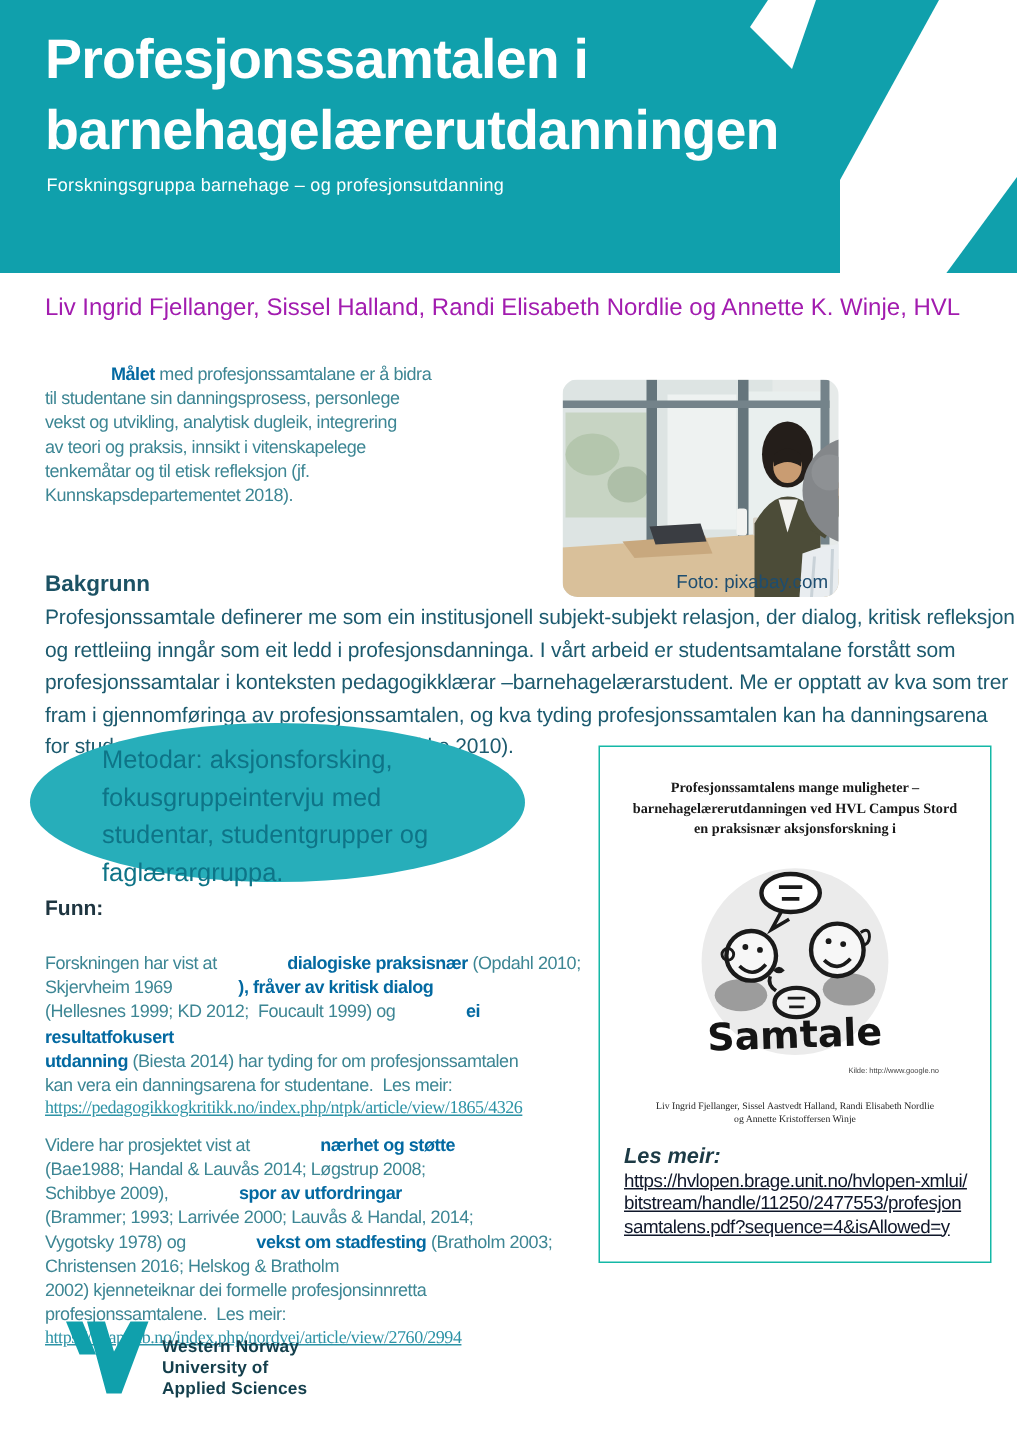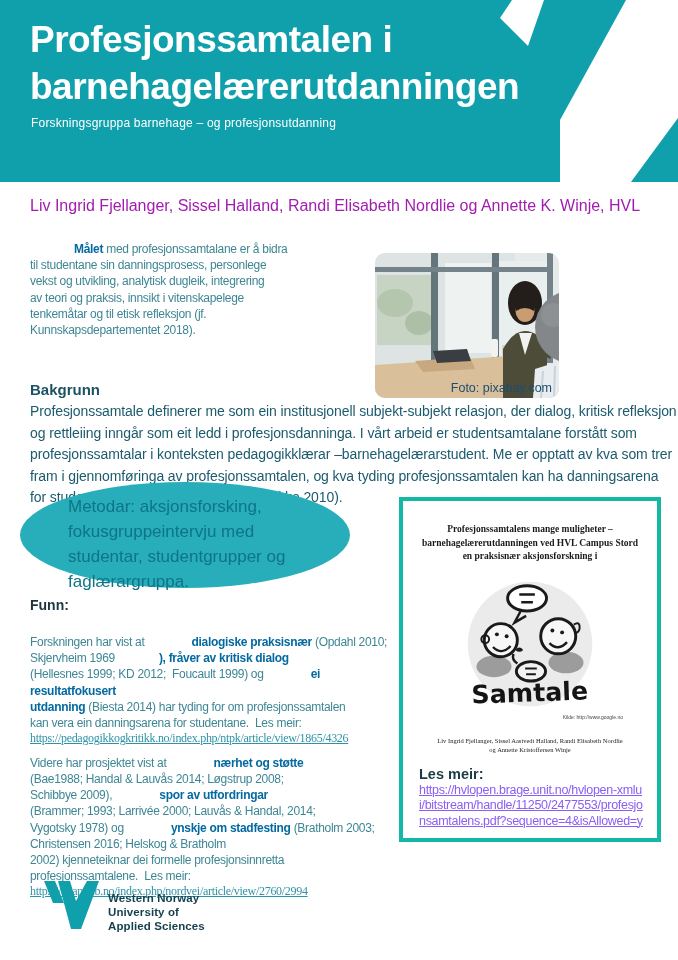--- a/index.html
+++ b/index.html
@@ -30,27 +30,27 @@
   .bubble { position:absolute; left:20px; top:482px; width:330px; height:106px; background:#27aeba; border-radius:50%; }
   .bubble-text { position:absolute; left:48px; top:12px; width:250px; font-size:17px; line-height:25px; color:#0e7487; }
   
   .leftcol { position:absolute; left:30px; top:597px; width:362px; }
   .funn-h { font-size:14px; font-weight:bold; color:#1e3540; margin-bottom:21px; }
   .runs { font-size:12px; line-height:16.2px; color:#3d8694; white-space:pre-wrap; letter-spacing:-0.3px; }
   .runs .b { color:#0369a1;padding-left:44px; }
   .tlink { display:block; font-size:12px; line-height:15.5px; color:#2d93a6; text-decoration:underline; word-break:break-all; letter-spacing:-0.3px;font-family:Liberation Serif, serif; }
   .gap { height:8px; }
   
-  .reportbox { position:absolute; left:399px; top:497px; width:262px; height:345px; border:4px solid #14b8a6; background:#fff; }
+  .reportbox { position:absolute; left:399px; top:497px; width:262px; height:345px; border:1px solid #14b8a6; background:#fff; }
   .cover-title { margin-top:22px; text-align:center; font-family:"Liberation Serif", serif; font-weight:bold; font-size:9.5px; line-height:13.5px; color:#1a1a1a; }
   .cartoon { display:block; margin:10px auto 0; }
   .source-cap { text-align:right; margin-right:34px; margin-top:-6px; font-size:5px; color:#444; }
   .cover-authors { margin-top:16px; text-align:center; font-family:"Liberation Serif", serif; font-size:6.5px; line-height:9px; color:#222; }
-  .lesmeir { margin:12px 0 1px 16px; font-size:14.5px; font-weight:bold; color:#1d3b46; }
-  .boxlink { display:block; margin:0 14px 0 16px; font-size:12.5px; line-height:15.5px; color:#8b5cf6; text-decoration:underline; word-break:break-all; letter-spacing:-0.3px; }
+  .lesmeir { margin:12px 0 1px 16px; font-size:14.5px; font-weight:bold; color:#1d3b46;font-style:italic; }
+  .boxlink { display:block; margin:0 14px 0 16px; font-size:12.5px; line-height:15.5px; color:#0f172a; text-decoration:underline; word-break:break-all; letter-spacing:-0.3px; }
   
   .footer-logo { position:absolute; left:42px; top:879px; }
   .footer-text { position:absolute; left:108px; top:891px; font-size:11.5px; font-weight:bold; line-height:14px; color:#143f4c; letter-spacing:0.1px; }
 </style>
 </head>
 <body>
 
 <div class="page">
 
   <div class="header">
@@ -124,21 +124,21 @@
 Skjervheim 1969</span><span class="b">), fråver av kritisk dialog</span><span>
 (Hellesnes 1999; KD 2012;  Foucault 1999) og </span><span class="b">ei resultatfokusert
 utdanning</span><span> (Biesta 2014) har tyding for om profesjonssamtalen
 kan vera ein danningsarena for studentane.  Les meir:</span></div>
     <a class="tlink" href="#">https://pedagogikkogkritikk.no/index.php/ntpk/article/view/1865/4326</a>
     <div class="gap"></div>
     <div class="runs"><span>Videre har prosjektet vist at </span><span class="b">nærhet og støtte</span><span>
 (Bae1988; Handal &amp; Lauvås 2014; Løgstrup 2008;
 Schibbye 2009), </span><span class="b">spor av utfordringar</span><span>
 (Brammer; 1993; Larrivée 2000; Lauvås &amp; Handal, 2014;
-Vygotsky 1978) og </span><span class="b">ynskje om stadfesting</span><span> (Bratholm 2003;
+Vygotsky 1978) og </span><span class="b">vekst om stadfesting</span><span> (Bratholm 2003;
 Christensen 2016; Helskog &amp; Bratholm
 2002) kjenneteiknar dei formelle profesjonsinnretta
 profesjonssamtalene.  Les meir:</span></div>
     <a class="tlink" href="#">https://boap.uib.no/index.php/nordvei/article/view/2760/2994</a>
   </div>
 
   <div class="reportbox">
     <div class="cover-title">
       <div>Profesjonssamtalens mange muligheter –</div>
       <div>barnehagelærerutdanningen ved HVL Campus Stord</div>

